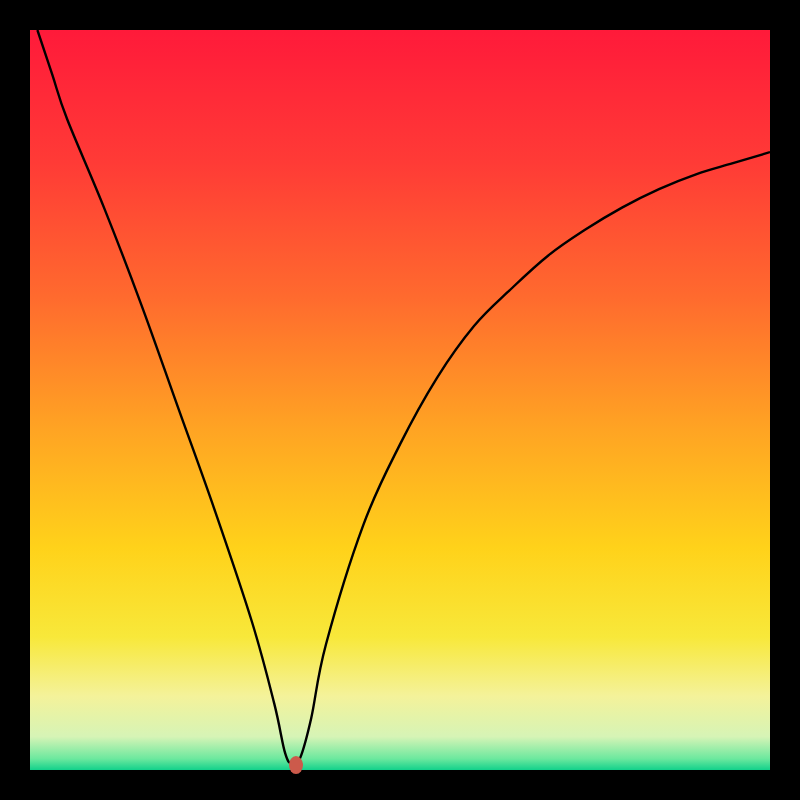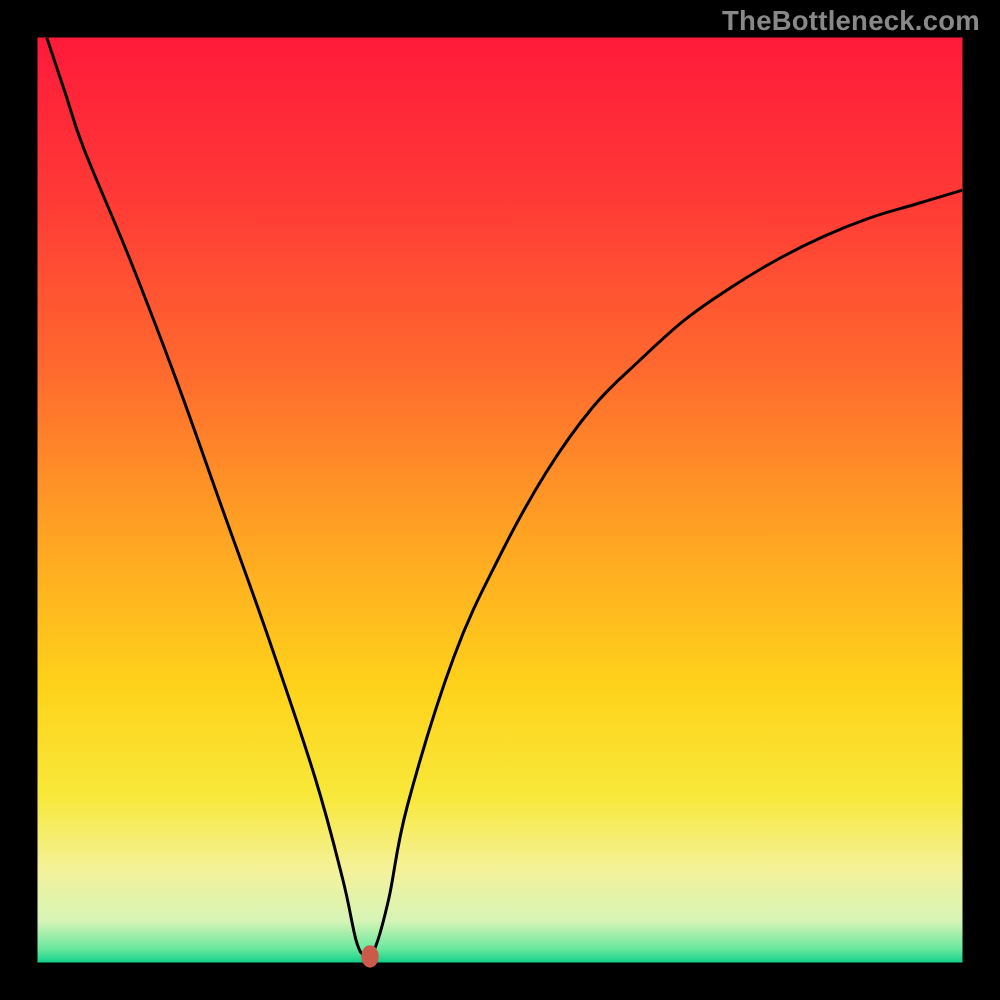--- a/index.html
+++ b/index.html
@@ -57,21 +57,20 @@
     border-radius: 50%;
     transform: translate(-50%, -55%);
     z-index: 3;
   }
 </style>
 </head>
 <body>
 
 <div class="frame">
 
-  <div class="watermark">TheBottleneck.com</div>
 
   <div class="plot">
     <div class="gradient" style="background: linear-gradient(rgb(255, 26, 58) 0%, rgb(255, 59, 54) 18%, rgb(255, 106, 46) 36%, rgb(255, 164, 35) 54%, rgb(255, 210, 26) 70%, rgb(248, 232, 58) 82%, rgb(244, 242, 154) 90%, rgb(214, 244, 182) 95.5%, rgb(107, 232, 158) 98.5%, rgb(18, 209, 139) 100%);"></div>
 
     <svg class="curve" viewBox="0 0 740 740" preserveAspectRatio="none">
       <path id="curve-path" fill="none" d="M 7.40 0.00 C 10.06 7.99, 16.87 28.42, 22.20 44.40 C 27.53 60.38, 27.68 64.82, 37.00 88.80 C 46.32 112.78, 60.68 144.30, 74.00 177.60 C 87.32 210.90, 97.68 237.84, 111.00 273.80 C 124.32 309.76, 134.68 340.10, 148.00 377.40 C 161.32 414.70, 171.68 442.37, 185.00 481.00 C 198.32 519.63, 211.34 557.37, 222.00 592.00 C 232.66 626.63, 238.21 649.69, 244.20 673.40 C 250.19 697.11, 251.97 712.80, 255.30 723.72 C 258.63 734.64, 260.04 733.28, 262.70 734.08 C 265.36 734.88, 266.77 736.42, 270.10 728.16 C 273.43 719.90, 276.54 708.71, 281.20 688.20 C 285.86 667.69, 286.68 648.83, 296.00 614.20 C 305.32 579.57, 319.68 531.76, 333.00 495.80 C 346.32 459.84, 356.68 441.04, 370.00 414.40 C 383.32 387.76, 393.68 369.11, 407.00 347.80 C 420.32 326.49, 430.68 311.98, 444.00 296.00 C 457.32 280.02, 467.68 271.65, 481.00 259.00 C 494.32 246.35, 504.68 236.36, 518.00 225.70 C 531.32 215.04, 541.68 208.46, 555.00 199.80 C 568.32 191.14, 578.68 184.93, 592.00 177.60 C 605.32 170.27, 615.68 165.09, 629.00 159.10 C 642.32 153.11, 652.68 148.96, 666.00 144.30 C 679.32 139.64, 689.68 137.20, 703.00 133.20 C 716.32 129.20, 733.34 124.10, 740.00 122.10" stroke="#000000" stroke-width="2.4"></path>
     </svg>
 
     <div class="marker" style="left: 266.4px; top: 735.56px; background: rgb(204, 90, 75);"></div>
   </div>

